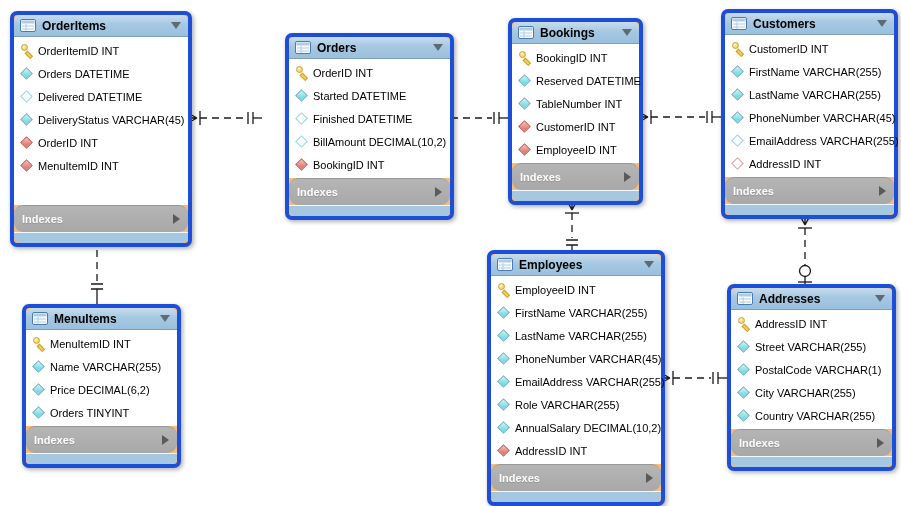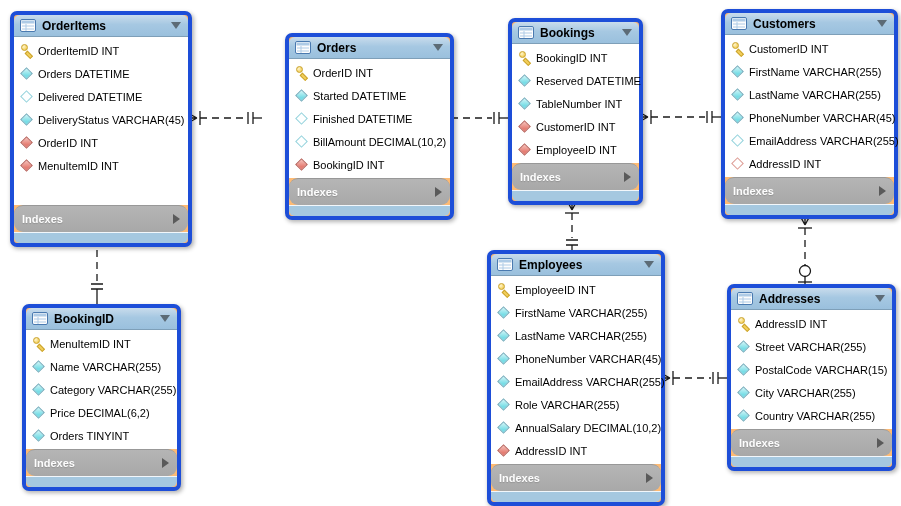--- a/index.html
+++ b/index.html
@@ -287,38 +287,34 @@
     <div class="tbl-footer"></div>
   </div>
 
   <div class="table-figure" style="left:22px;top:304px;width:151px;">
     <div class="tbl-header">
       <svg class="table-svg-icon" width="16" height="13" viewBox="0 0 16 13">
           <rect x="0.5" y="0.5" width="15" height="12" rx="1.5" fill="#fdfdfd" stroke="#4a7ab0"></rect>
           <rect x="1.5" y="1.5" width="13" height="3" fill="#aecbe6"></rect>
           <path d="M2 7 H14 M2 10 H14 M6 5 V12" stroke="#aecbe6" stroke-width="1"></path>
         </svg>
-      <span class="tbl-title">BookingID</span>
+      <span class="tbl-title">MenuItems</span>
       <span class="tri-down"></span>
     </div>
     <div class="rows">
         <div class="row">
           <span class="col-icon key"></span>
           <span class="col-label">MenuItemID INT</span>
         </div>
         <div class="row">
           <span class="col-icon diamond-filled"></span>
           <span class="col-label">Name VARCHAR(255)</span>
         </div>
         <div class="row">
           <span class="col-icon diamond-filled"></span>
-          <span class="col-label">Category VARCHAR(255)</span>
-        </div>
-        <div class="row">
-          <span class="col-icon diamond-filled"></span>
           <span class="col-label">Price DECIMAL(6,2)</span>
         </div>
         <div class="row">
           <span class="col-icon diamond-filled"></span>
           <span class="col-label">Orders TINYINT</span>
         </div>
       </div>
     <div class="indexes-bar">
       <span class="indexes-label">Indexes</span>
       <span class="tri-right"></span>
@@ -391,21 +387,21 @@
         <div class="row">
           <span class="col-icon key"></span>
           <span class="col-label">AddressID INT</span>
         </div>
         <div class="row">
           <span class="col-icon diamond-filled"></span>
           <span class="col-label">Street VARCHAR(255)</span>
         </div>
         <div class="row">
           <span class="col-icon diamond-filled"></span>
-          <span class="col-label">PostalCode VARCHAR(15)</span>
+          <span class="col-label">PostalCode VARCHAR(1)</span>
         </div>
         <div class="row">
           <span class="col-icon diamond-filled"></span>
           <span class="col-label">City VARCHAR(255)</span>
         </div>
         <div class="row">
           <span class="col-icon diamond-filled"></span>
           <span class="col-label">Country VARCHAR(255)</span>
         </div>
       </div>

